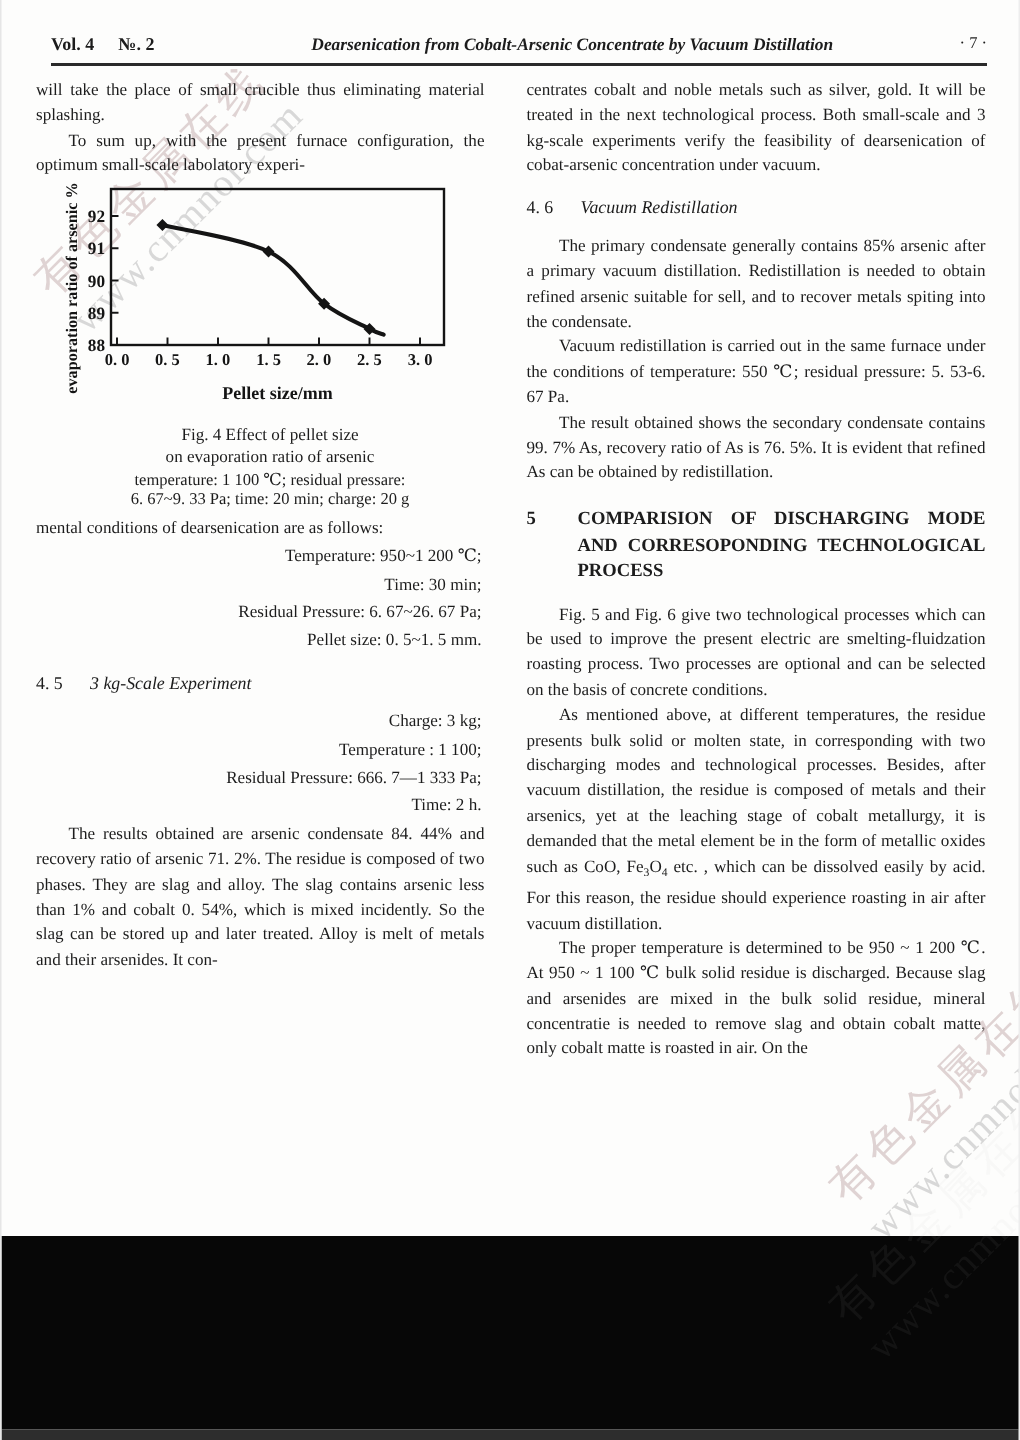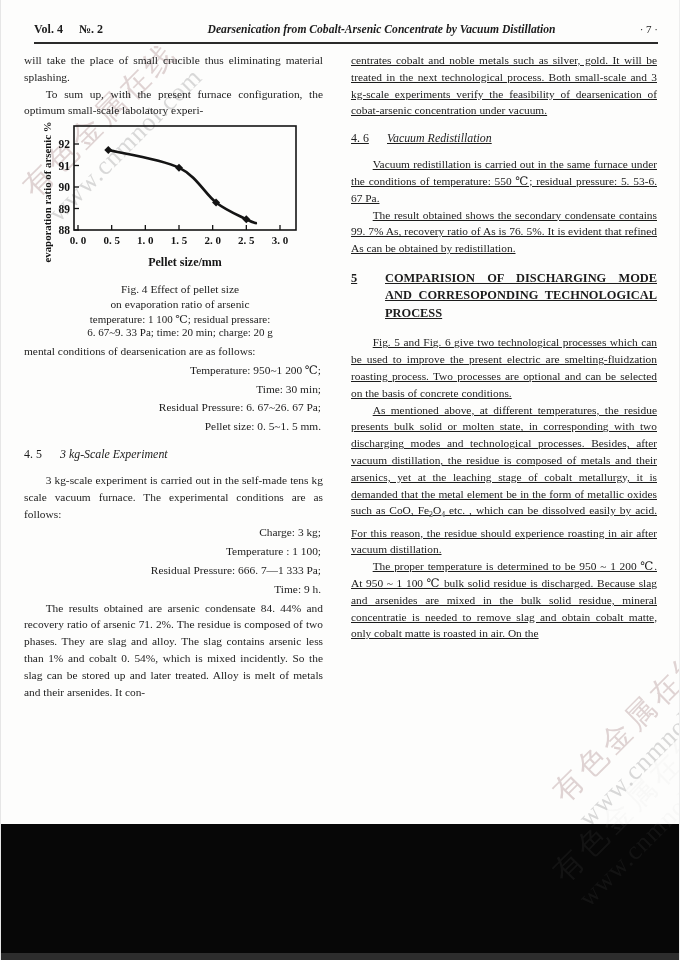--- a/index.html
+++ b/index.html
@@ -13,21 +13,21 @@
   .header{position:absolute;left:33px;top:20px;width:624px;height:18px;
     display:flex;align-items:center;font-size:12px;}
   .hdr-vol{font-weight:bold;margin-right:16px;}
   .hdr-issue{font-weight:bold;}
   .hdr-title{flex:1;text-align:center;font-style:italic;font-weight:600;font-size:11.6px;margin-left:42px;}
   .hdr-page{width:40px;text-align:right;font-size:11px;}
   .header-rule{position:absolute;left:33px;top:42px;width:624px;border-top:2px solid #2a2a2a;}
   
   .col{position:absolute;top:52px;font-size:11.4px;line-height:16.8px;text-align:justify;}
   .col-left{left:23px;width:299px;}
-  .col-right{left:350px;width:306px;text-decoration:underline;}
+  .col-right{left:350px;width:306px;}
   p.para{margin:0;text-indent:1.9em;}
   p.para.noindent{text-indent:0;}
   .spec{margin:2px;padding-left:44px;text-indent:0;text-align:right;}
   sub{font-size:0.68em;}
   
   .sec-head{display:flex;margin:11px 0 9px 0;font-size:11.9px;line-height:17px;text-align:left;}
   .sec-head .num{width:36px;flex:none;}
   .sec-head .ttl{font-style:italic;}
   .sec-head-big{display:flex;margin:13px 0 12px 0;font-weight:bold;font-size:12.4px;line-height:17.5px;}
   .sec-head-big .num{width:34px;flex:none;}
@@ -126,36 +126,36 @@
     <p class="spec">Temperature: 950~1 200 ℃;</p>
     <p class="spec">Time: 30 min;</p>
     <p class="spec">Residual Pressure: 6. 67~26. 67 Pa;</p>
     <p class="spec">Pellet size: 0. 5~1. 5 mm.</p>
 
     <div class="sec-head">
       <span class="num">4. 5</span>
       <span class="ttl">3 kg-Scale Experiment</span>
     </div>
 
-    <p class="para">3 kg-scale experiment is carried out in the self-made tens kg scale vacuum furnace. The experimental conditions are as follows:</p>
     <p class="spec">Charge: 3 kg;</p>
     <p class="spec">Temperature : 1 100;</p>
     <p class="spec">Residual Pressure: 666. 7—1 333 Pa;</p>
-    <p class="spec">Time: 9 h.</p>
+    <p class="spec">Time: 2 h.</p>
     <p class="para">The results obtained are arsenic condensate 84. 44% and recovery ratio of arsenic 71. 2%. The residue is composed of two phases. They are slag and alloy. The slag contains arsenic less than 1% and cobalt 0. 54%, which is mixed incidently. So the slag can be stored up and later treated. Alloy is melt of metals and their arsenides. It con-</p>
   </div>
 
   <div class="col col-right">
     <p class="para noindent">centrates cobalt and noble metals such as silver, gold. It will be treated in the next technological process. Both small-scale and 3 kg-scale experiments verify the feasibility of dearsenication of cobat-arsenic concentration under vacuum.</p>
 
     <div class="sec-head">
       <span class="num">4. 6</span>
       <span class="ttl">Vacuum Redistillation</span>
     </div>
 
+    <p class="para">The primary condensate generally contains 85% arsenic after a primary vacuum distillation. Redistillation is needed to obtain refined arsenic suitable for sell, and to recover metals spiting into the condensate.</p>
     <p class="para">Vacuum redistillation is carried out in the same furnace under the conditions of temperature: 550 ℃; residual pressure: 5. 53-6. 67 Pa.</p>
     <p class="para">The result obtained shows the secondary condensate contains 99. 7% As, recovery ratio of As is 76. 5%. It is evident that refined As can be obtained by redistillation.</p>
 
     <div class="sec-head-big">
       <span class="num">5</span>
       <span class="ttl">COMPARISION OF DISCHARGING MODE AND CORRESOPONDING TECHNOLOGICAL PROCESS</span>
     </div>
 
     <p class="para">Fig. 5 and Fig. 6 give two technological processes which can be used to improve the present electric are smelting-fluidzation roasting process. Two processes are optional and can be selected on the basis of concrete conditions.</p>
     <p class="para"><span>As mentioned above, at different temperatures, the residue presents bulk solid or molten state, in corresponding with two discharging modes and technological processes. Besides, after vacuum distillation, the residue is composed of metals and their arsenics, yet at the leaching stage of cobalt metallurgy, it is demanded that the metal element be in the form of metallic oxides such as CoO, Fe</span><sub>3</sub><span>O</span><sub>4</sub><span> etc. , which can be dissolved easily by acid. For this reason, the residue should experience roasting in air after vacuum distillation.</span></p>

